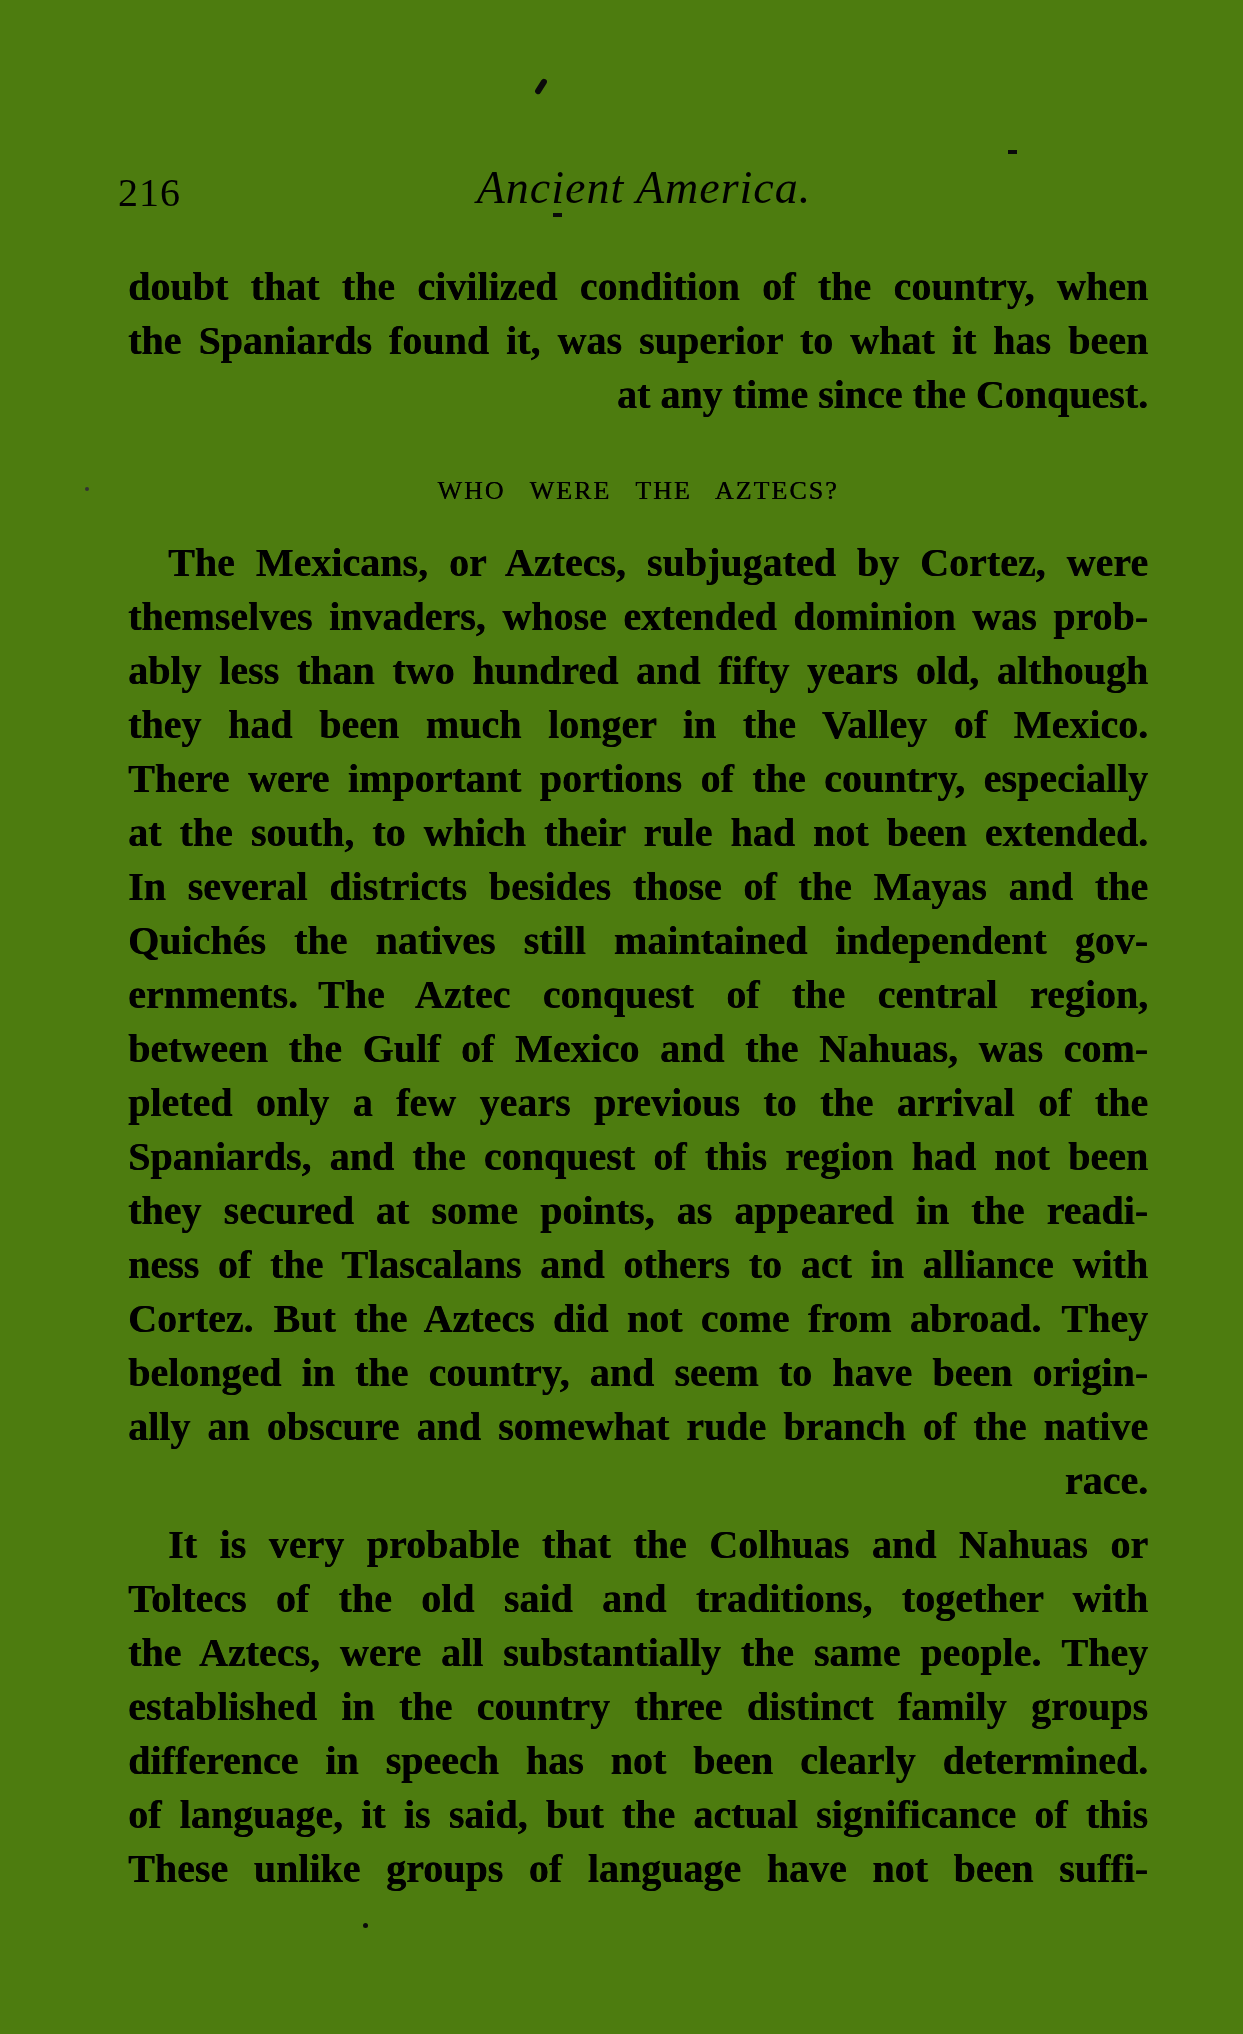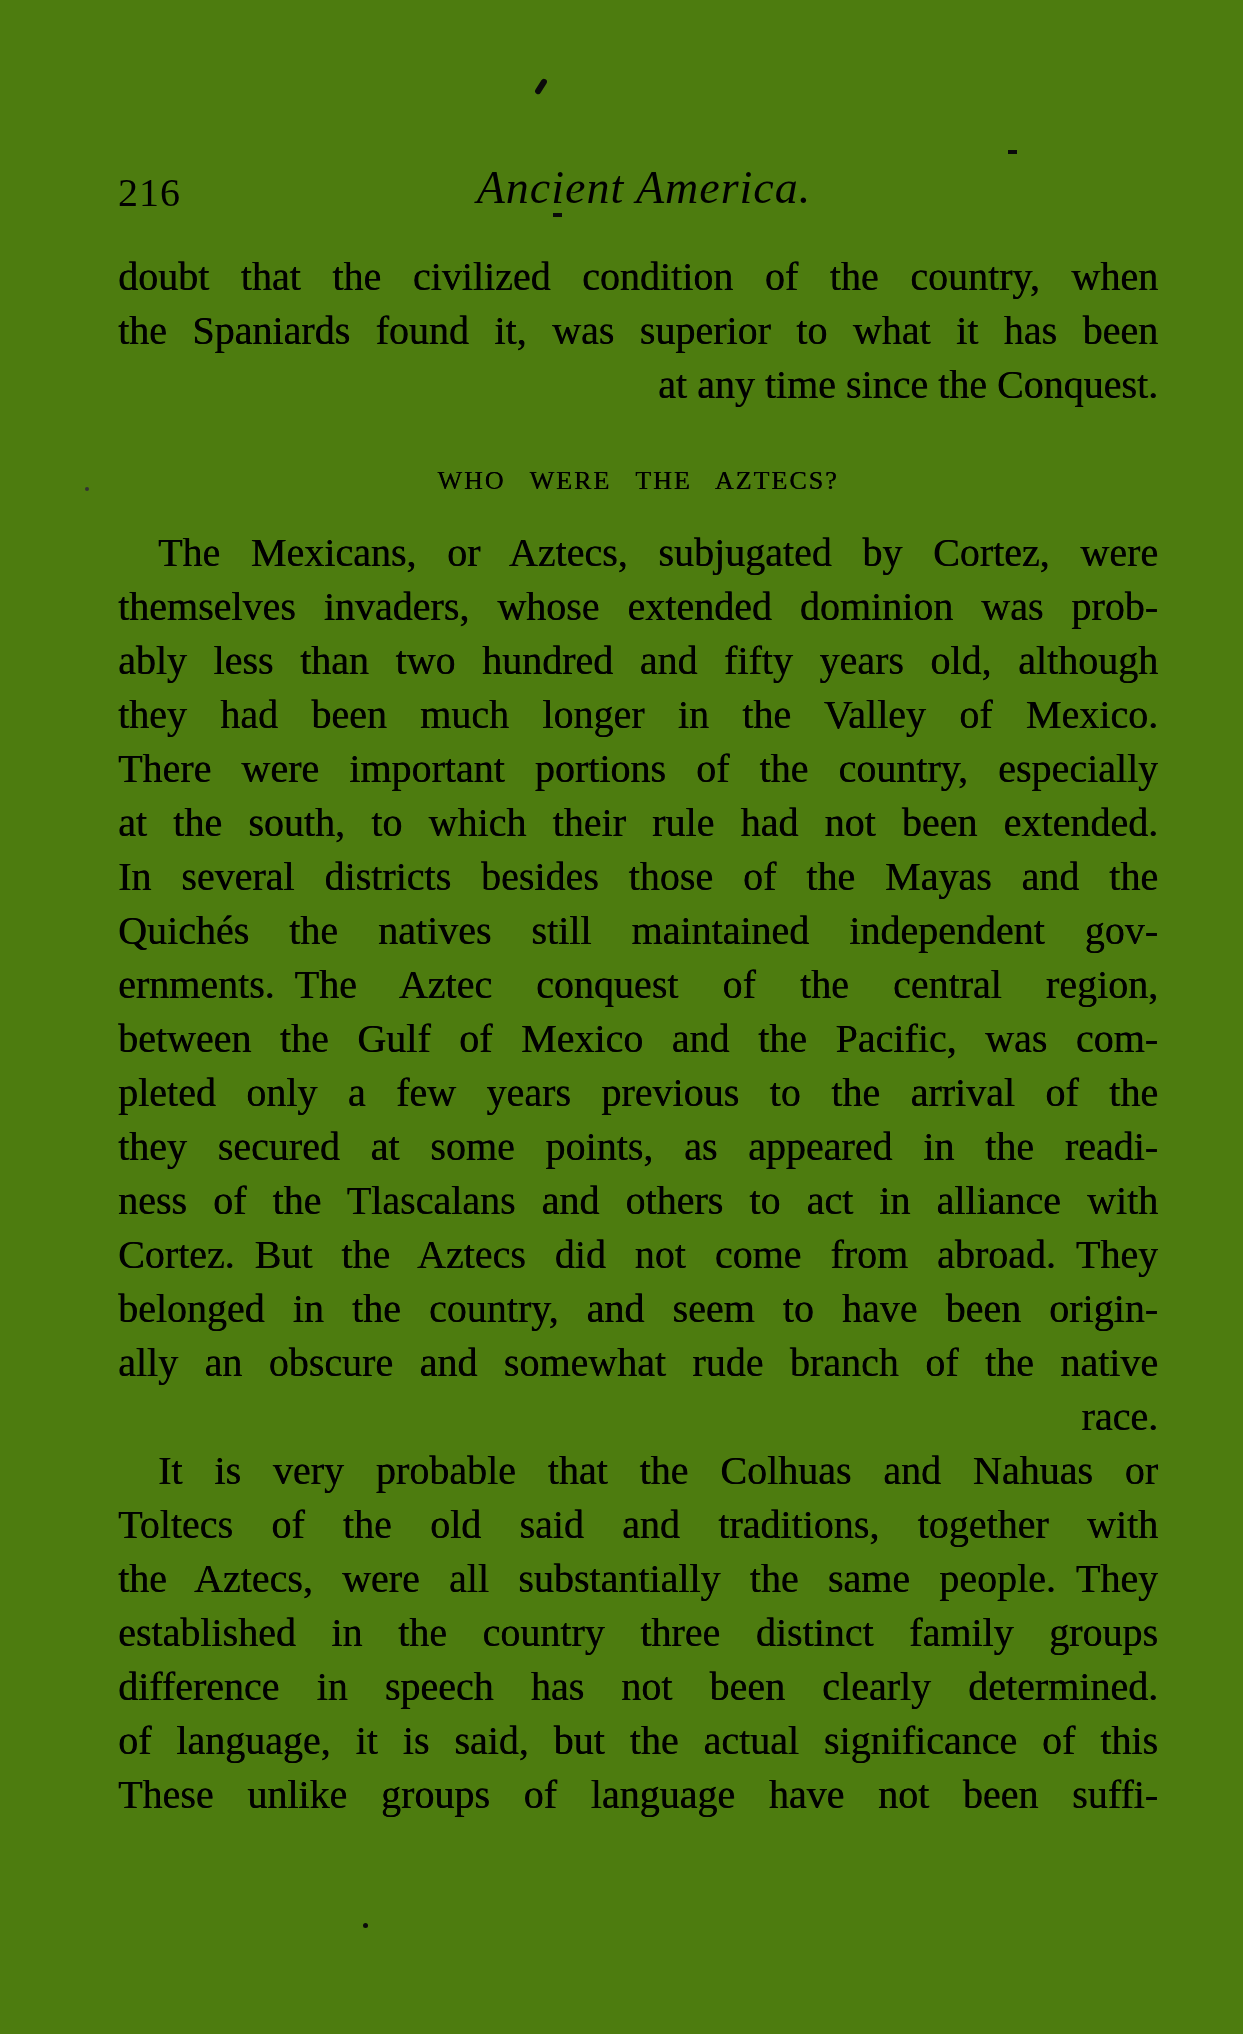--- a/index.html
+++ b/index.html
@@ -38,21 +38,21 @@
     letter-spacing: 1px;
   }
   
   .textcol {
     position: absolute;
     left: 118px;
     top: 250px;
     width: 1040px;
     text-shadow: 0.4px 0 0 #000;
   }
-  .textcol section { margin: 0; padding: 0; }
+  .textcol section { margin: 10px; padding: 0; font-weight: bold; }
   .ln {
     font-size: 40px;
     line-height: 54px;
     height: 54px;
     overflow: hidden;
   }
   .j {
     text-align: justify;
     text-align-last: justify;
   }
@@ -125,22 +125,23 @@
     <section>
       <div class="ln j ind">The Mexicans, or Aztecs, subjugated by Cortez, were</div>
       <div class="ln j">themselves invaders, whose extended dominion was prob-</div>
       <div class="ln j">ably less than two hundred and fifty years old, although</div>
       <div class="ln j">they had been much longer in the Valley of Mexico.</div>
       <div class="ln j">There were important portions of the country, especially</div>
       <div class="ln j">at the south, to which their rule had not been extended.</div>
       <div class="ln j">In several districts besides those of the Mayas and the</div>
       <div class="ln j">Quichés the natives still maintained independent gov-</div>
       <div class="ln j">ernments. The Aztec conquest of the central region,</div>
-      <div class="ln j">between the Gulf of Mexico and the Pacific, was com-</div>
+      <div class="ln j">between the Gulf of Mexico and the Nahuas, was com-</div>
       <div class="ln j">pleted only a few years previous to the arrival of the</div>
+      <div class="ln j">Spaniards, and the conquest of this region had not been</div>
       <div class="ln j">they secured at some points, as appeared in the readi-</div>
       <div class="ln j">ness of the Tlascalans and others to act in alliance with</div>
       <div class="ln j">Cortez. But the Aztecs did not come from abroad. They</div>
       <div class="ln j">belonged in the country, and seem to have been origin-</div>
       <div class="ln j">ally an obscure and somewhat rude branch of the native</div>
       <div class="ln left">race.</div>
     </section>
 
     <section>
       <div class="ln j ind">It is very probable that the Colhuas and Nahuas or</div>

